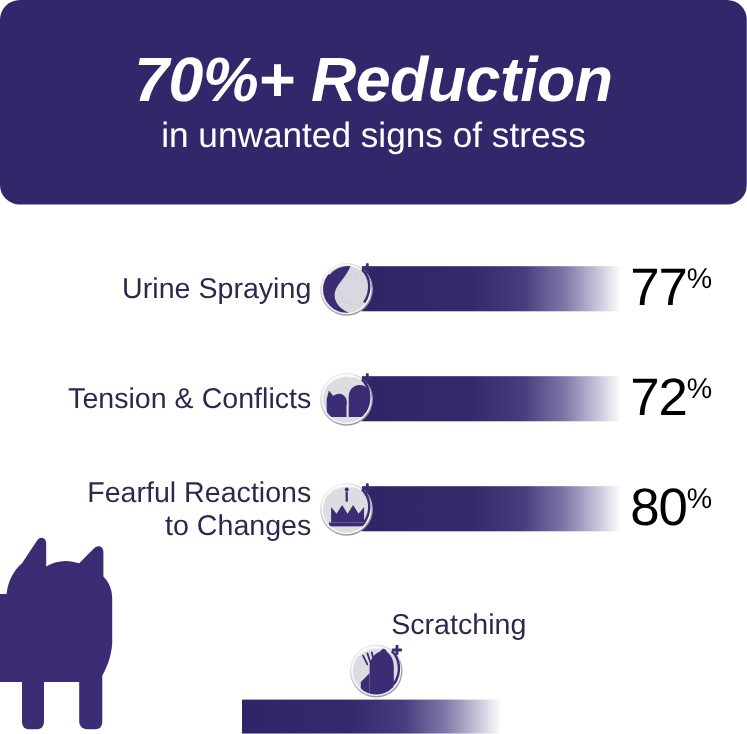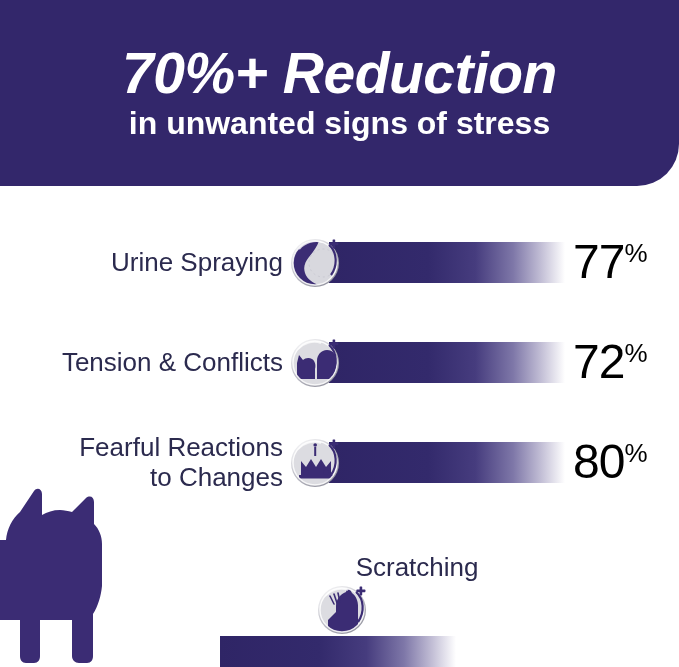--- a/index.html
+++ b/index.html
@@ -26,35 +26,36 @@
     top: 0;
     width: 679px;
     height: 186px;
     background: #33276b;
     border-bottom-right-radius: 42px;
     box-sizing: border-box;
     display: flex;
     flex-direction: column;
     align-items: center;
     justify-content: center;
+    border-radius: 18px;
   }
   .header-title {
     color: #ffffff;
     font-size: 57px;
     font-style: italic;
     font-weight: 700;
     letter-spacing: -0.5px;
     line-height: 1.05;
     margin: 0 0 2px 0;
     white-space: nowrap;
   }
   .header-sub {
     color: #ffffff;
     font-size: 32px;
-    font-weight: 700;
+    font-weight: 400;
     letter-spacing: 0px;
     line-height: 1.1;
     margin: 0;
     white-space: nowrap;
   }
 
   
   .rows {
     position: absolute;
     left: 0;

